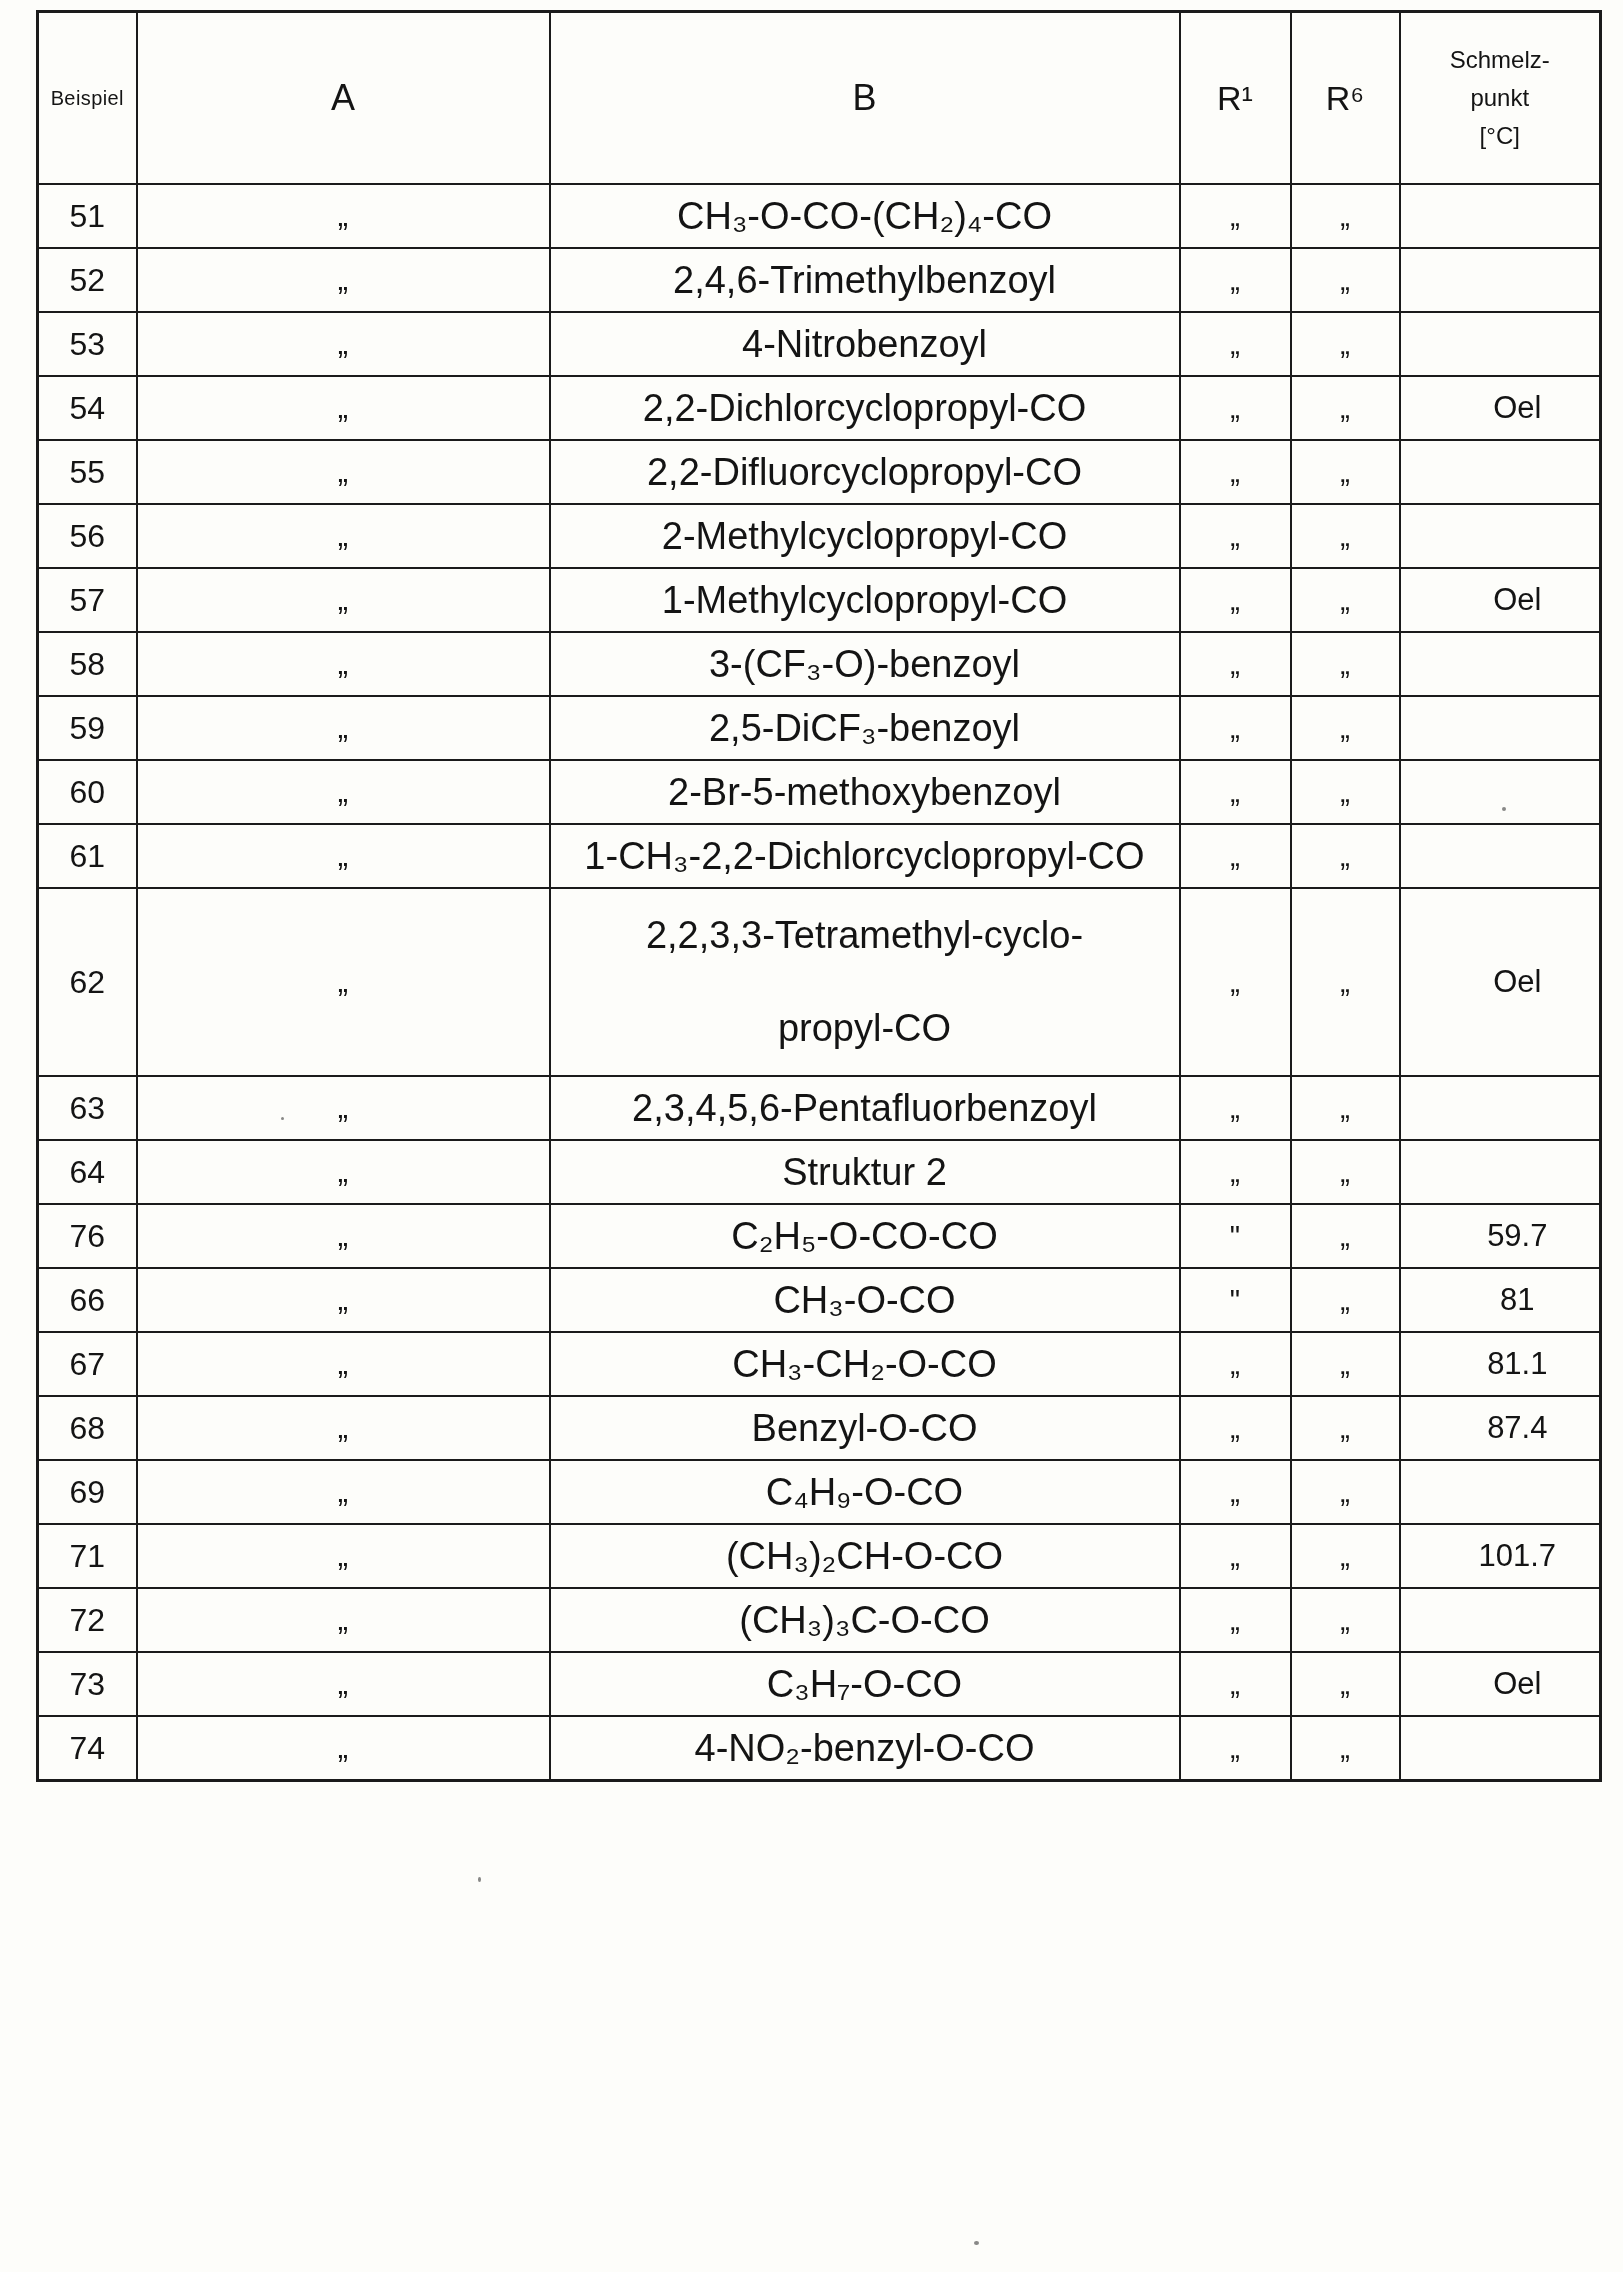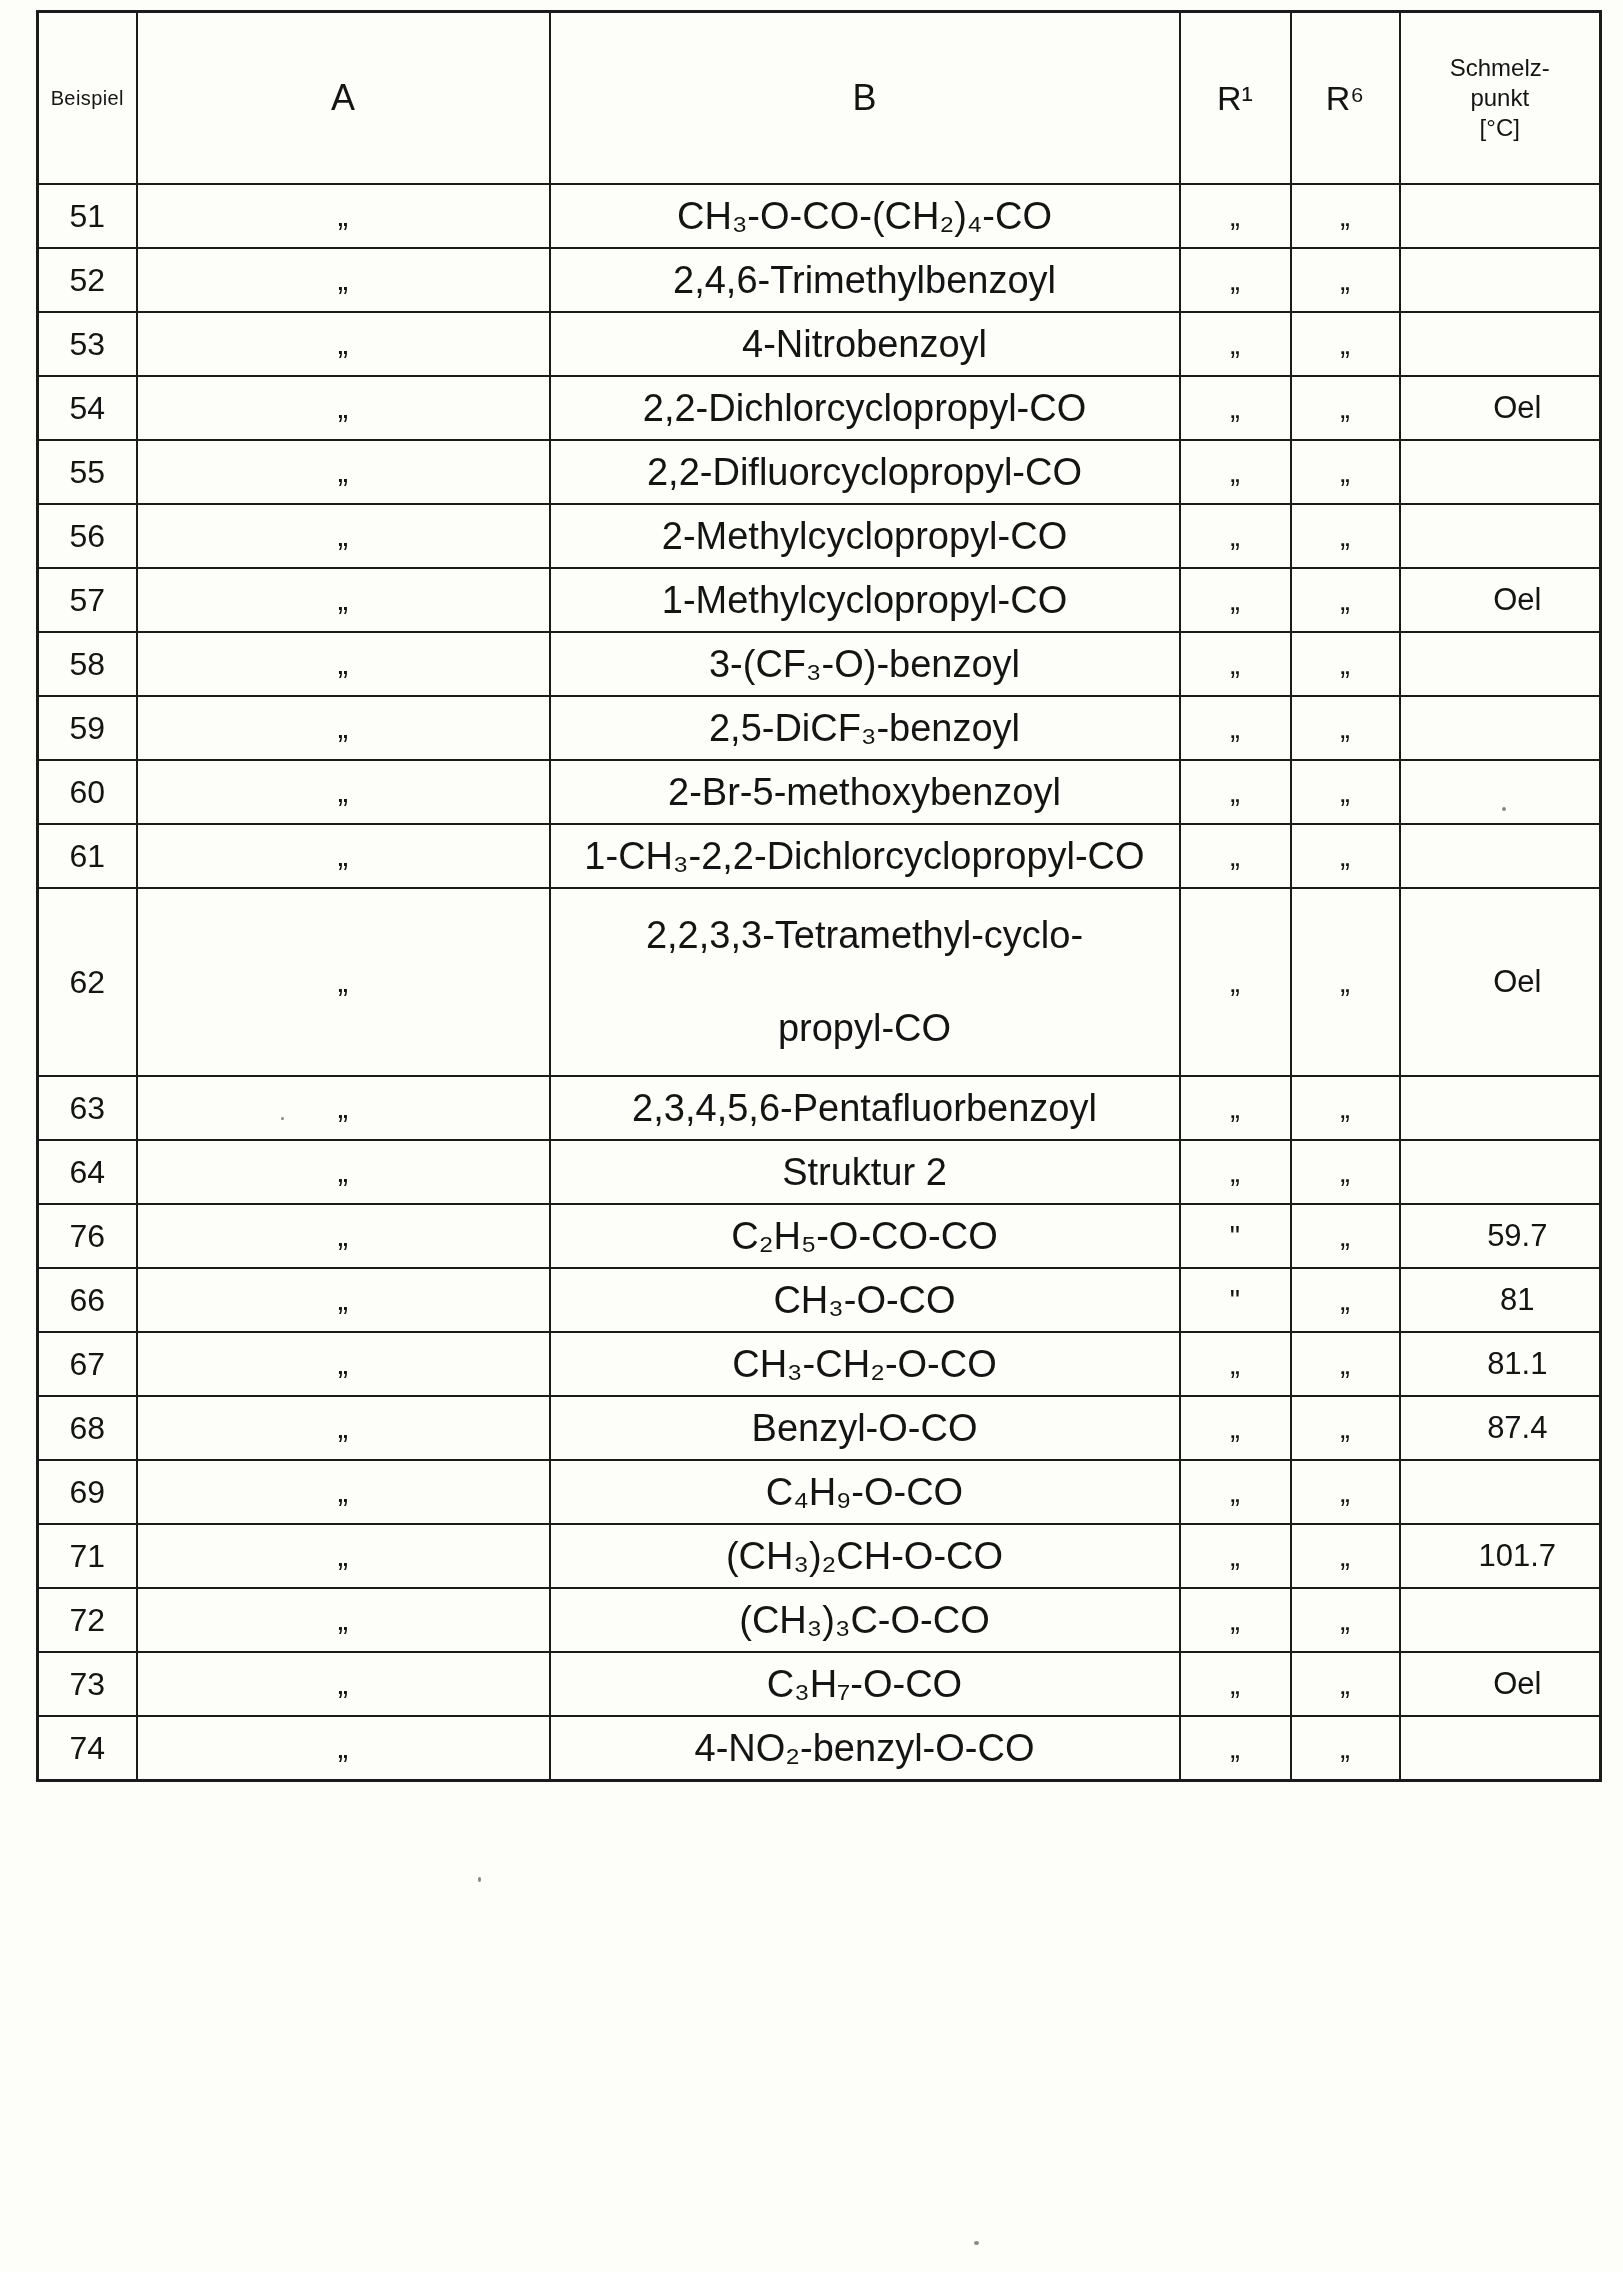--- a/index.html
+++ b/index.html
@@ -34,21 +34,21 @@
   }
   thead tr { height: 173px; }
   tbody tr { height: 64px; }
   tbody tr.tall { height: 167px; }
 
   
   .h-beispiel { font-size: 20px; font-weight: normal; letter-spacing: 0.4px; }
   .h-a, .h-b  { font-size: 36px; font-weight: normal; }
   .h-r1, .h-r6 { font-size: 34px; font-weight: normal; border-radius: 26px; }
   .h-mp { font-size: 24px; font-weight: normal; line-height: 1.0; }
-  .h-mp div { margin: 6px 0; }
+  .h-mp div { margin: 14px 0; }
 
   
   .c-no { font-size: 32px; }
   .c-a  { font-size: 31px; }
   .c-b  { font-size: 38px; white-space: pre-line; line-height: 1.35; }
   tr.tall .c-b { line-height: 2.45; }
   .c-r1, .c-r6 { font-size: 29px; }
   .c-mp { font-size: 31px; padding-left: 40px; }
 
   

